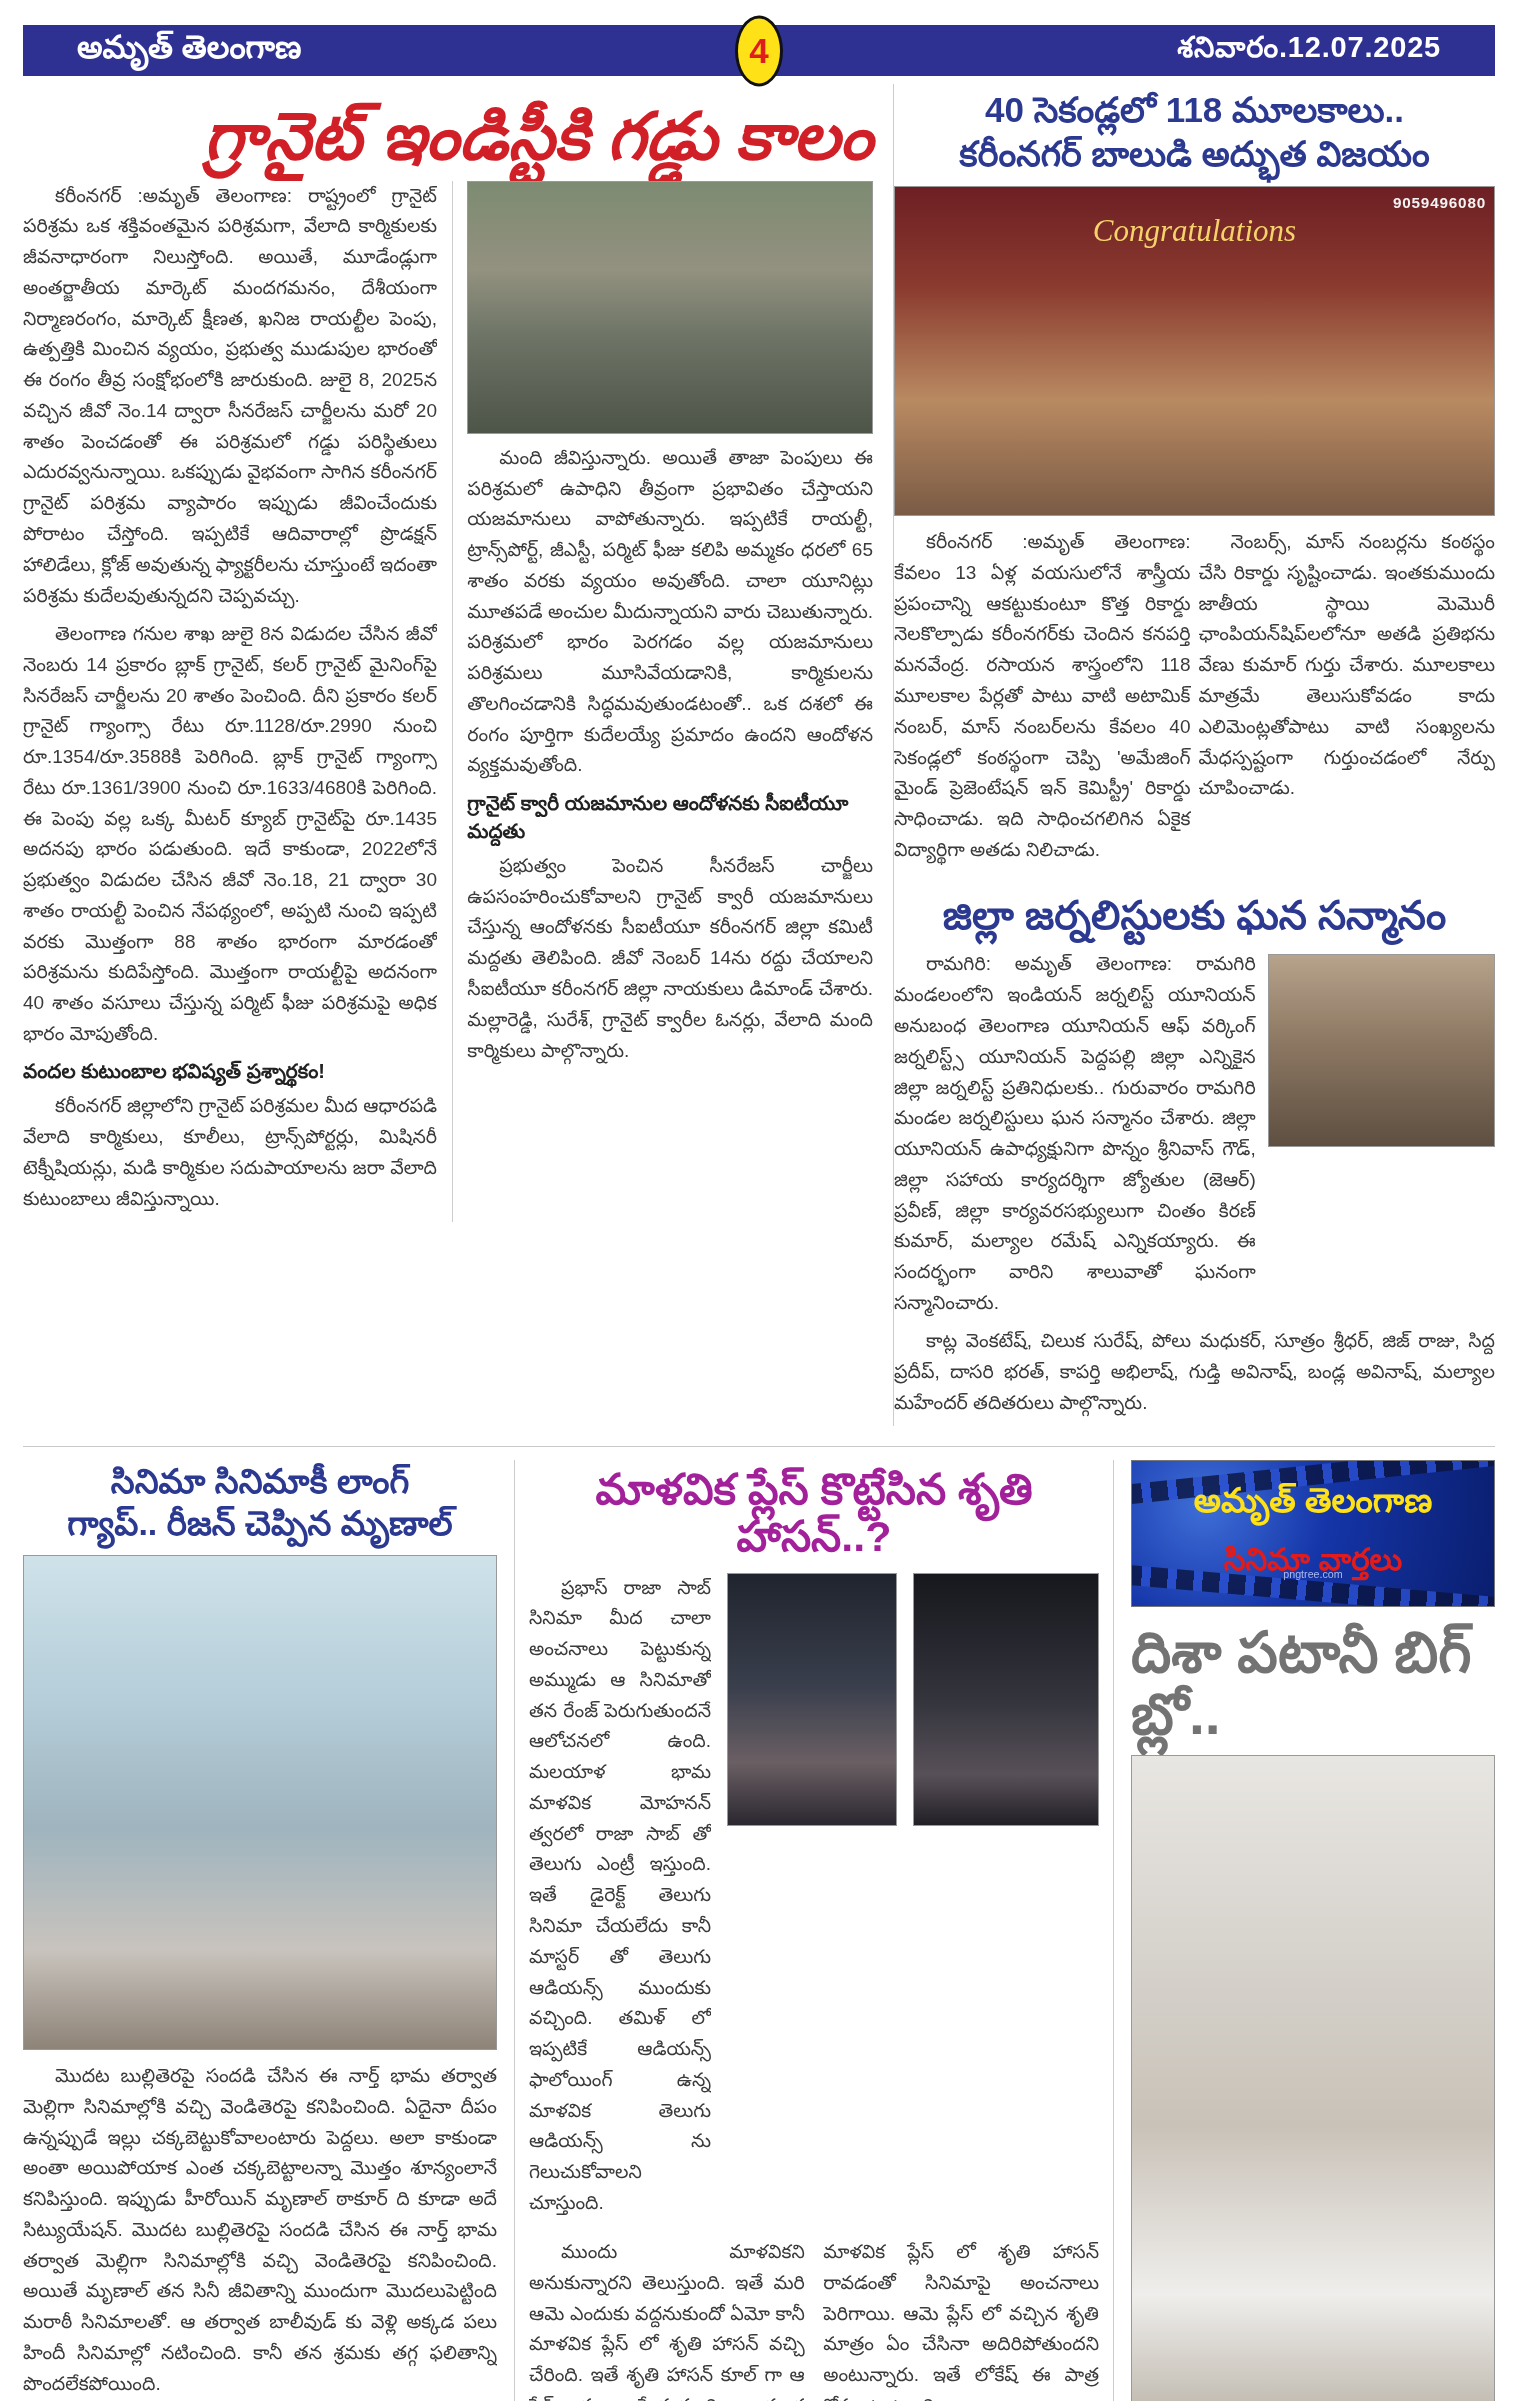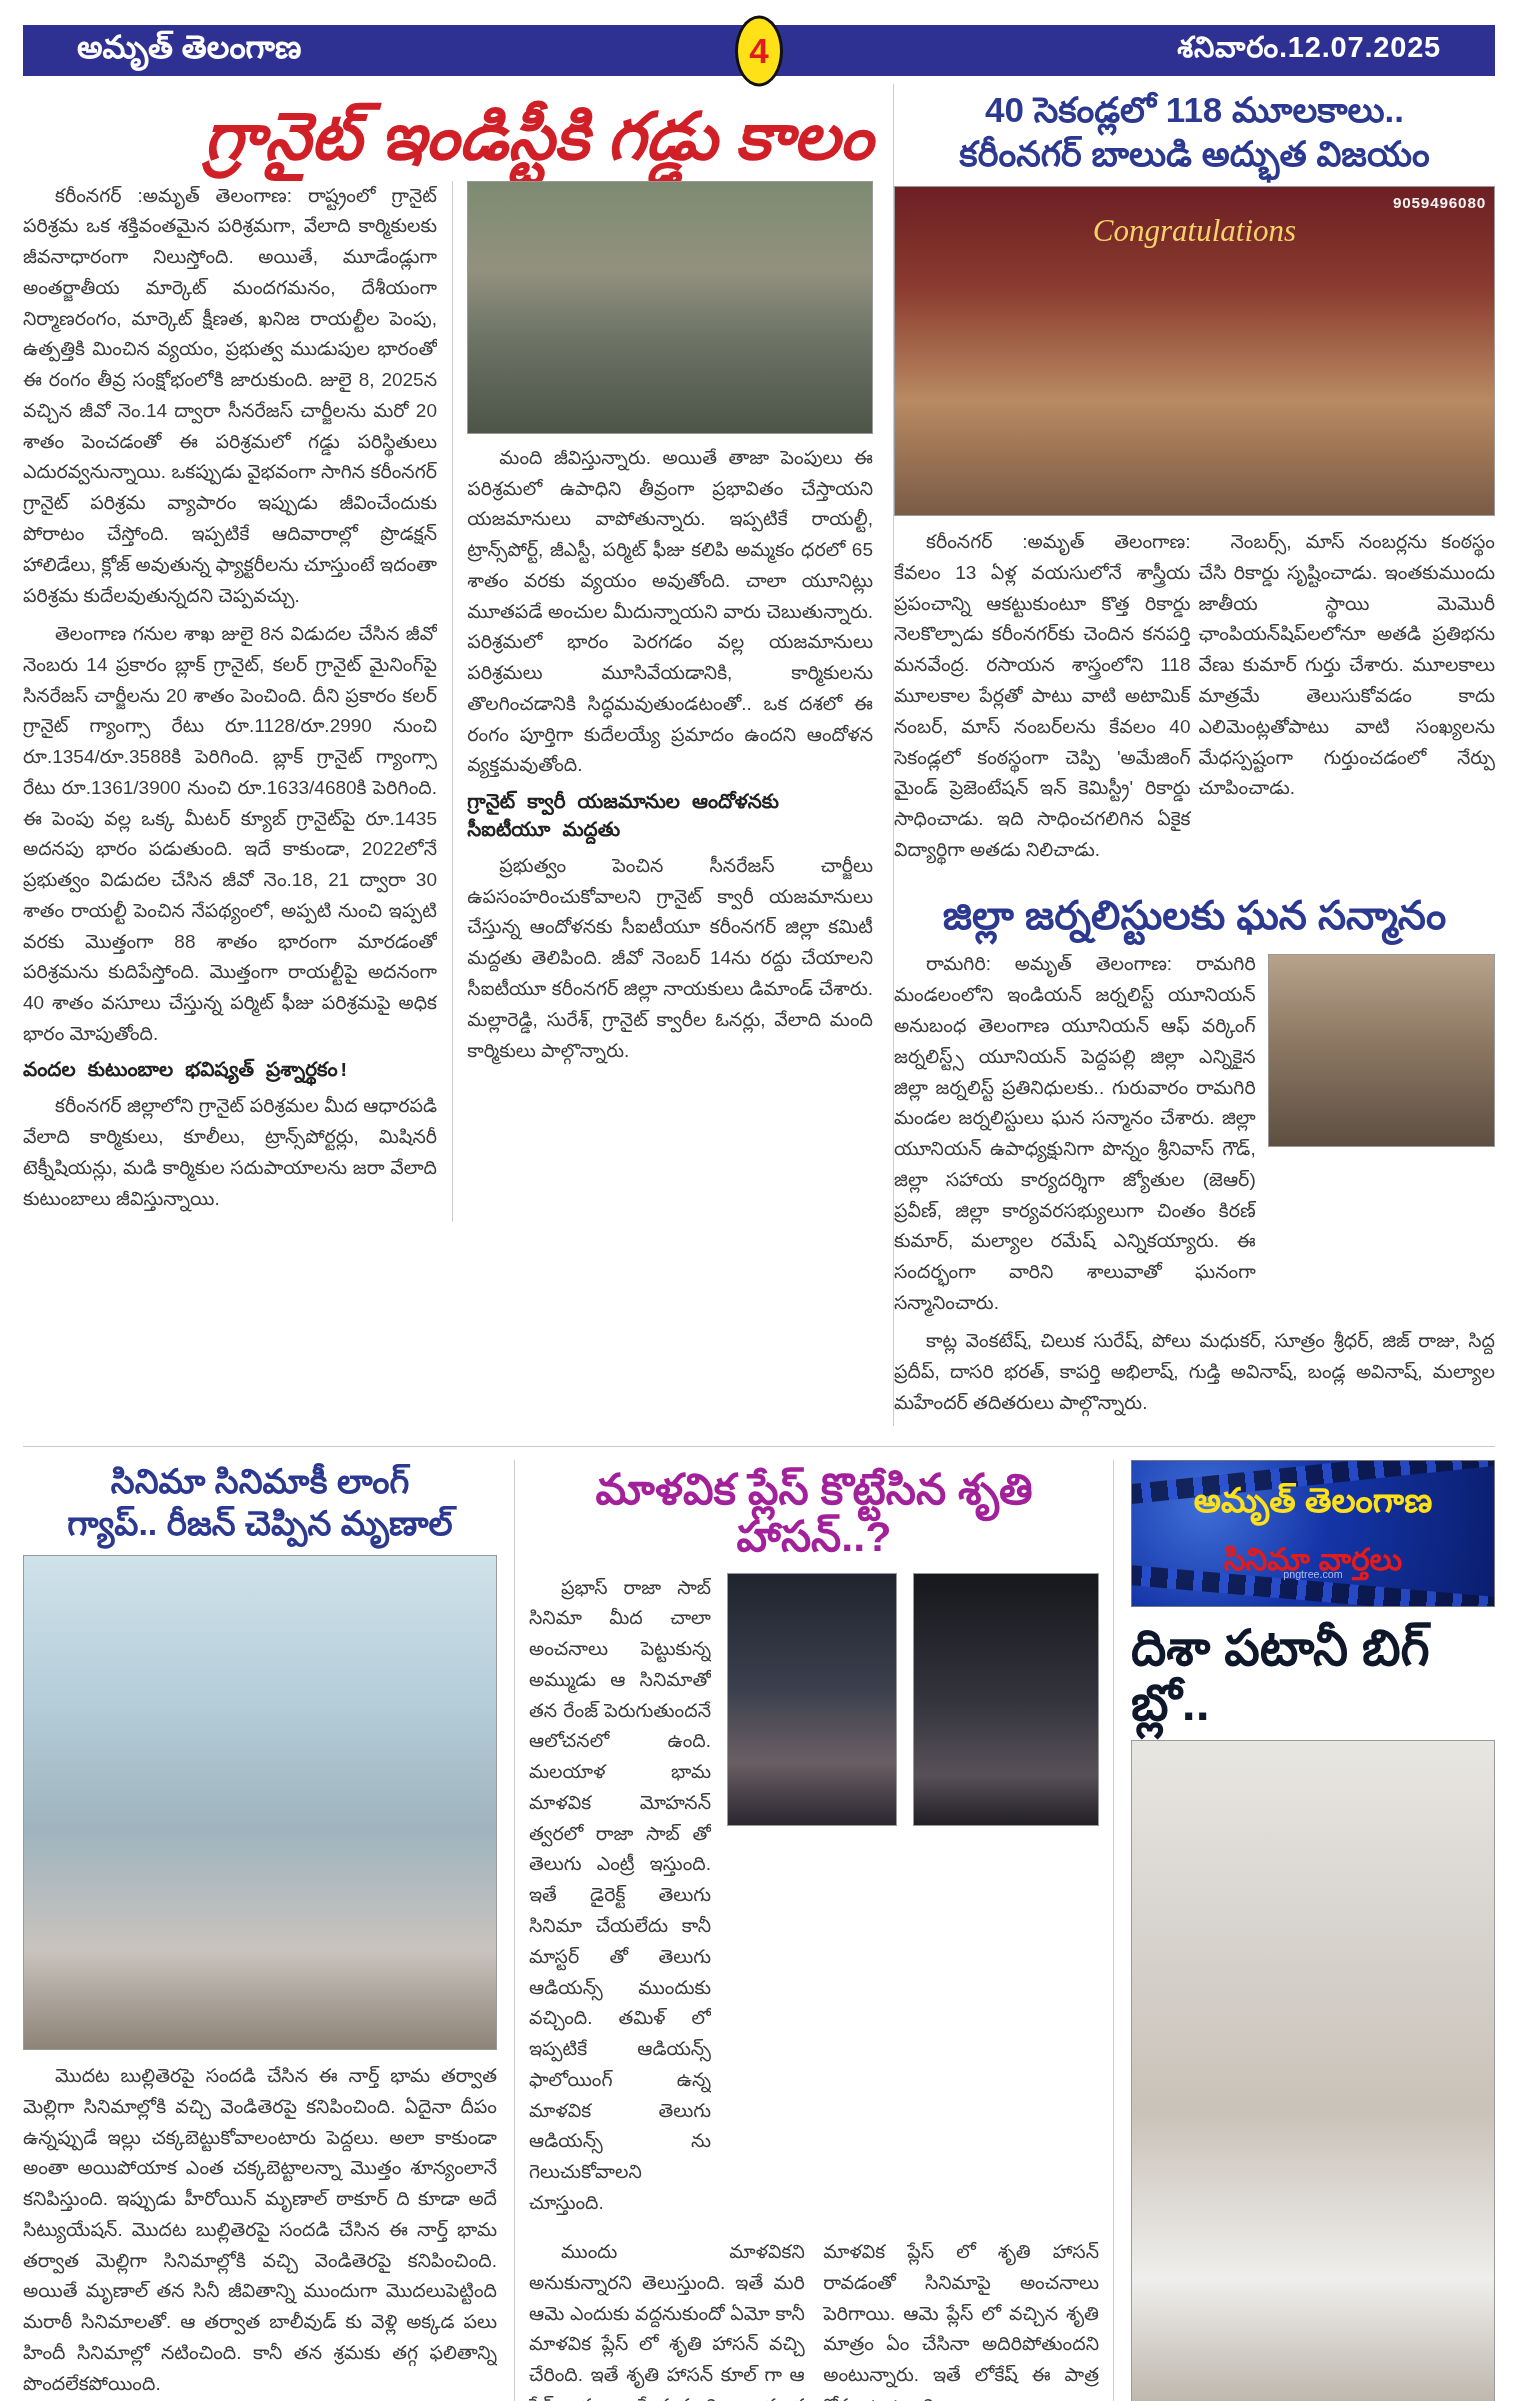--- a/index.html
+++ b/index.html
@@ -12,25 +12,25 @@
   .mast-title { color:#fff; font-size:32px; font-weight:bold; }
   .mast-date { color:#fff; font-size:29px; font-weight:bold; letter-spacing:0.8px;text-align:center; }
   .page-badge { position:absolute; left:50%; top:50%; transform:translate(-50%,-50%); width:48px; height:71px; background:#ffe118; border:3.1px solid #111; border-radius:50%; display:flex; align-items:center; justify-content:center; }
   .page-badge span { color:#e11c1c; font-size:35px; font-weight:bold; }
 
   
   .hl-red   { color:#d01f26; font-size:66px; font-weight:bold; text-align:right; line-height:1.05; margin:18.4px 0 7.7px 0;font-style:italic; }
   .hl-blue  { color:#2b3990; font-weight:bold; text-align:center; line-height:1.25; }
   .hl-blue .l { display:block; }
   .hl-magenta { color:#a3209b; font-size:43px; font-weight:bold; text-align:center; line-height:1.1; }
-  .hl-red2 { color:#0f172a; font-size:50px; font-weight:bold; text-align:left; line-height:1.1; }
+  .hl-red2 { color:#737373; font-size:57px; font-weight:bold; text-align:left; line-height:1.1; }
 
   
   p.body { font-size:19px; line-height:1.62; color:#3a3a3a; text-align:justify; text-indent:32px; margin-bottom:7.7px; overflow:hidden; }
-  p.subhead { font-size:20px; font-weight:bold; color:#222; margin:4.6px 0 6.1px 0; line-height:1.4;font-family:Liberation Mono, monospace; }
+  p.subhead { font-size:20px; font-weight:bold; color:#222; margin:4.6px 0 6.1px 0; line-height:1.4; }
 
   
   .photo { width:100%; position:relative; overflow:hidden; border:0.8px solid #999; }
   .ph-crowd   { height:253px; background:linear-gradient(180deg,#7d8b72 0%,#93917f 35%,#6f7668 60%,#4d5448 100%); }
   .ph-felici  { height:330px; background:linear-gradient(180deg,#6d1f24 0%,#8a3a2e 30%,#b98a62 65%,#7a5b45 100%); }
   .ph-journ   { height:193px; background:linear-gradient(180deg,#b7a28c 0%,#8d7863 45%,#5e4f41 100%); }
   .ph-mrunal  { height:495px; background:linear-gradient(180deg,#cfe2ea 0%,#b4cdd8 30%,#9fb4bf 55%,#c8c3bd 80%,#8e8377 100%); }
   .ph-malavika{ height:253px; background:linear-gradient(180deg,#20242e 0%,#3a3f4d 45%,#6a5f63 75%,#2b2730 100%); }
   .ph-shruti  { height:253px; background:linear-gradient(180deg,#17181d 0%,#33343c 50%,#585059 80%,#221f26 100%); }
   .ph-disha   { height:675px; background:linear-gradient(180deg,#e8e6e2 0%,#d6d2cc 30%,#c9c2b8 55%,#efeeec 80%,#b9b2a6 100%); }

